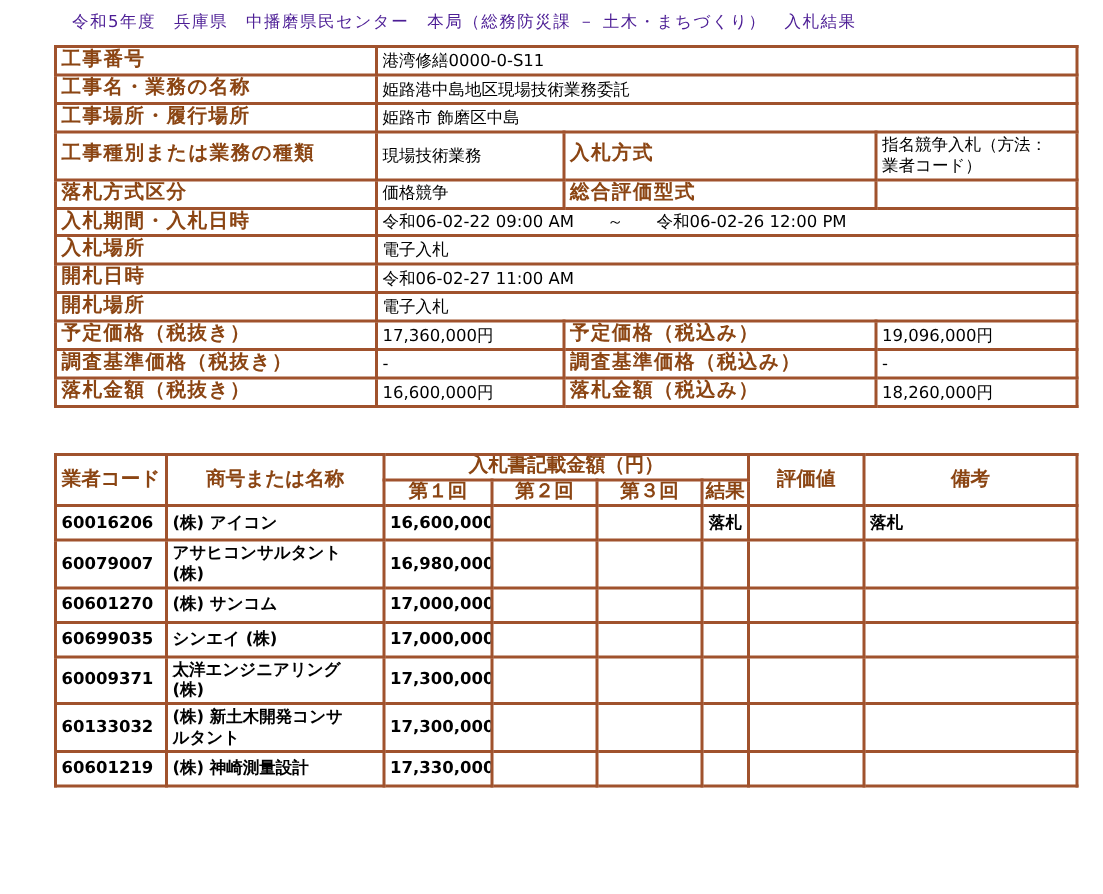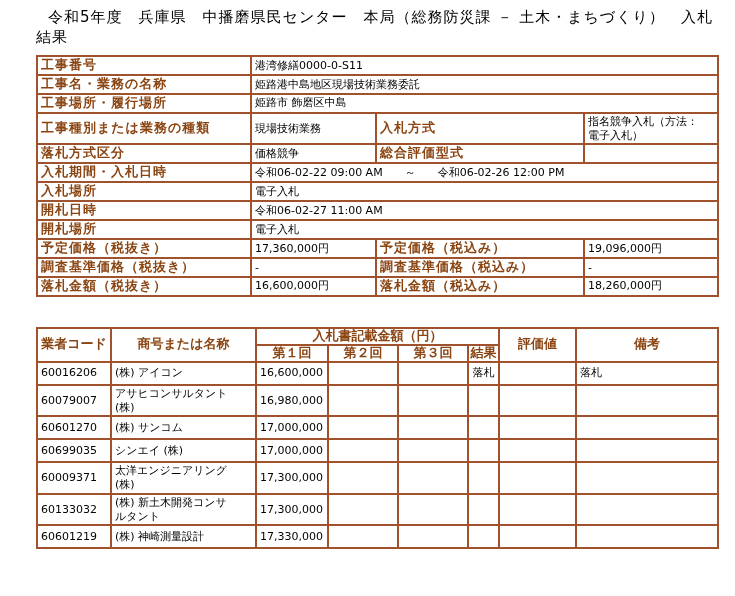--- a/index.html
+++ b/index.html
@@ -3,22 +3,22 @@
 <meta charset="utf-8">
 <style>
   html,body{margin:0;padding:0;background:#ffffff;}
   body{
     width:735px;height:596px;overflow:hidden;
     font-family:"DejaVu Sans",sans-serif;
     position:relative;
   }
   .page{padding:6px 18px 0 36px;}
   .title{
-    color:#000000;
-    font-size:15px;
+    color:#4c1d95;
+    font-size:11px;
     line-height:1.3;
     letter-spacing:1px;
     text-indent:12px;
     margin:2px 0 8px 0;
     white-space:pre-line;
   }
   table{border-collapse:collapse;table-layout:fixed;}
   .info-table{width:681px;}
   .bid-table{width:681px;margin-top:30px;}
   td,th{
@@ -37,21 +37,21 @@
     line-height:1.15;
     margin-top:44px;
   }
   .val{
     color:#000000;
     font-size:11px;
     line-height:1.25;
   }
   .info-table tr{height:17px;}
   .bid-table thead tr{height:17px;}
-  .bid-table tbody tr{height:23px;}
+  .bid-table tbody tr{height:23px;font-weight:bold;}
   .bid-table .hdr{text-align:center;letter-spacing:0;padding:0 1px;}
   .bid-table td.center{text-align:center;}
   
 </style>
 </head>
 <body>
 
 <div class="page">
 
   <div class="title">令和5年度　兵庫県　中播磨県民センター　本局（総務防災課 － 土木・まちづくり）　入札結果</div>
@@ -74,21 +74,21 @@
         </tr>
         <tr>
           <td class="lbl">工事場所・履行場所</td>
           <td class="val" colspan="3">姫路市 飾磨区中島</td>
         </tr>
         <tr>
           <td class="lbl">工事種別または業務の種類</td>
           <td class="val">現場技術業務</td>
           <td class="lbl">入札方式</td>
           <td class="val">指名競争入札（方法：
-電子入札）</td>
+業者コード）</td>
         </tr>
         <tr>
           <td class="lbl">落札方式区分</td>
           <td class="val">価格競争</td>
           <td class="lbl">総合評価型式</td>
           <td class="val"></td>
         </tr>
         <tr>
           <td class="lbl">入札期間・入札日時</td>
           <td class="val" colspan="3">令和06-02-22 09:00 AM　　～　　令和06-02-26 12:00 PM</td>

